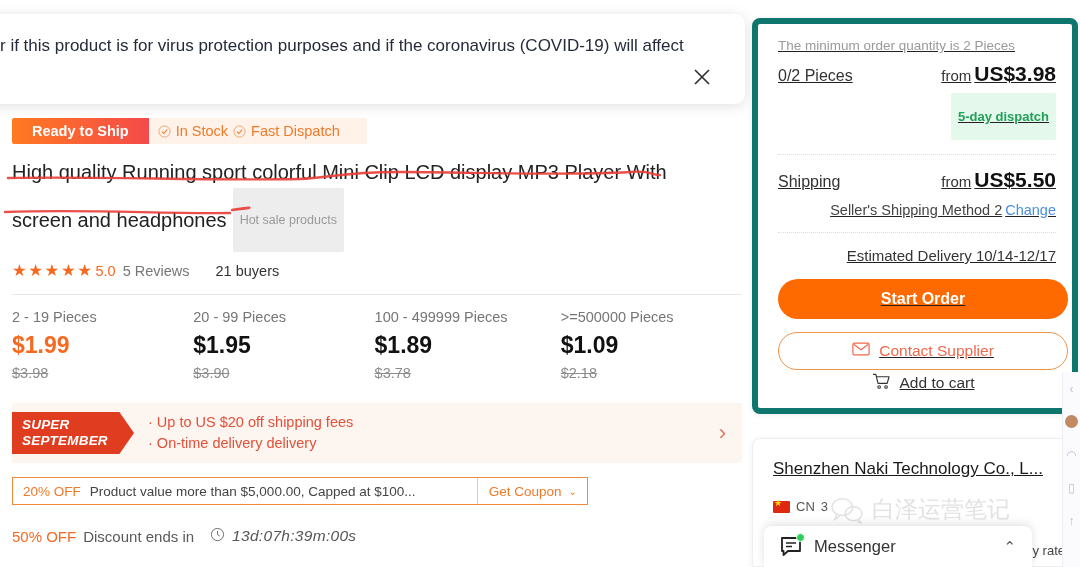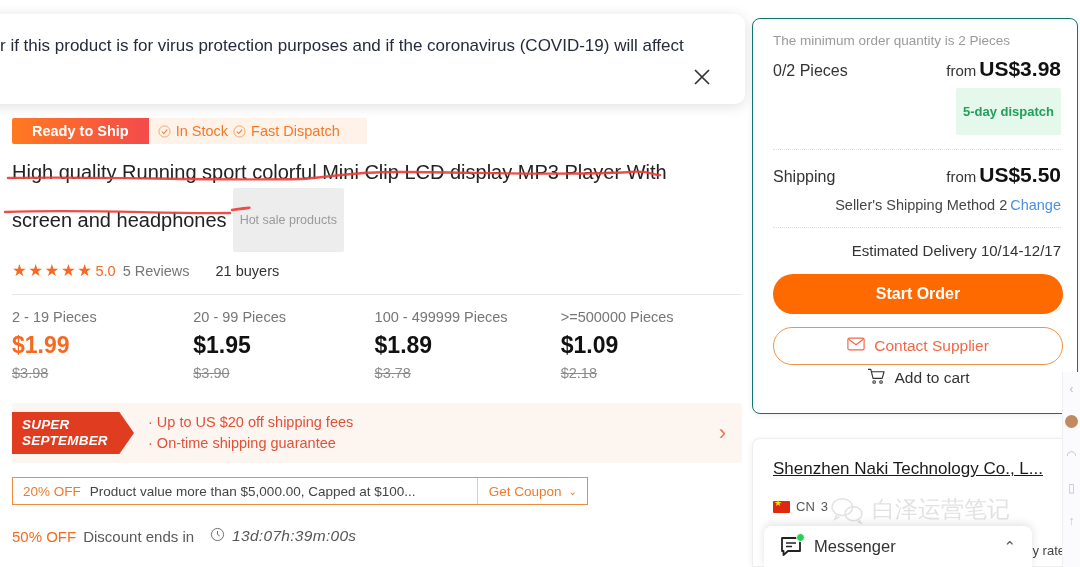--- a/index.html
+++ b/index.html
@@ -132,24 +132,25 @@
   }
   .cd-off { color: #f56a20; }
   .cd-label { color: #595959; }
   .cd-clock { display: inline-block; margin-left: 9px; }
   .cd-time { color: #555; font-style: italic; font-size: 15.5px; letter-spacing: .3px; }
 
   
   .right-card {
     position: absolute; left: 752px; top: 18px;
     width: 326px; height: 396px;
-    background: #fff; border: 1px solid #0f766e;
+    background: #fff; border: 6px solid #0f766e;
     border-radius: 8px;
     box-shadow: 0 1px 6px rgba(0,0,0,.07);
     padding: 14px 16px 0 20px;
+    text-decoration: underline;
   }
   .min-note { font-size: 13.5px; color: #9a9a9a; }
   .qty-row { display: flex; justify-content: space-between; align-items: baseline; margin-top: 9px; }
   .qty-left { font-size: 16px; color: #333; }
   .price-from { font-size: 15px; color: #333; }
   .price-big { font-size: 21px; font-weight: 700; color: #111; margin-left: 3px; }
   .dispatch-row { display: flex; justify-content: flex-end; margin-top: 7px; }
   .dispatch-badge {
     background: #e4f8ec; color: #22a05a; font-size: 13px; font-weight: 700;
     padding: 16px 7px; border-radius: 2px;
@@ -312,21 +313,21 @@
       </div>
     </div>
 
     <div class="promo">
       <div class="promo-tag">
         <span>SUPER</span>
         <span>SEPTEMBER</span>
       </div>
       <div class="promo-lines">
         <div class="promo-line">· Up to US $20 off shipping fees</div>
-        <div class="promo-line">· On-time shipping guarantee</div>
+        <div class="promo-line">· On-time delivery delivery</div>
       </div>
       <div class="promo-arrow">›</div>
     </div>
 
     <div class="coupon">
       <span class="coupon-off">20% OFF</span>
       <span class="coupon-desc">Product value more than $5,000.00, Capped at $100...</span>
       <span class="coupon-get">
         <span>Get Coupon</span>
         <span class="caret-d">⌄</span>

